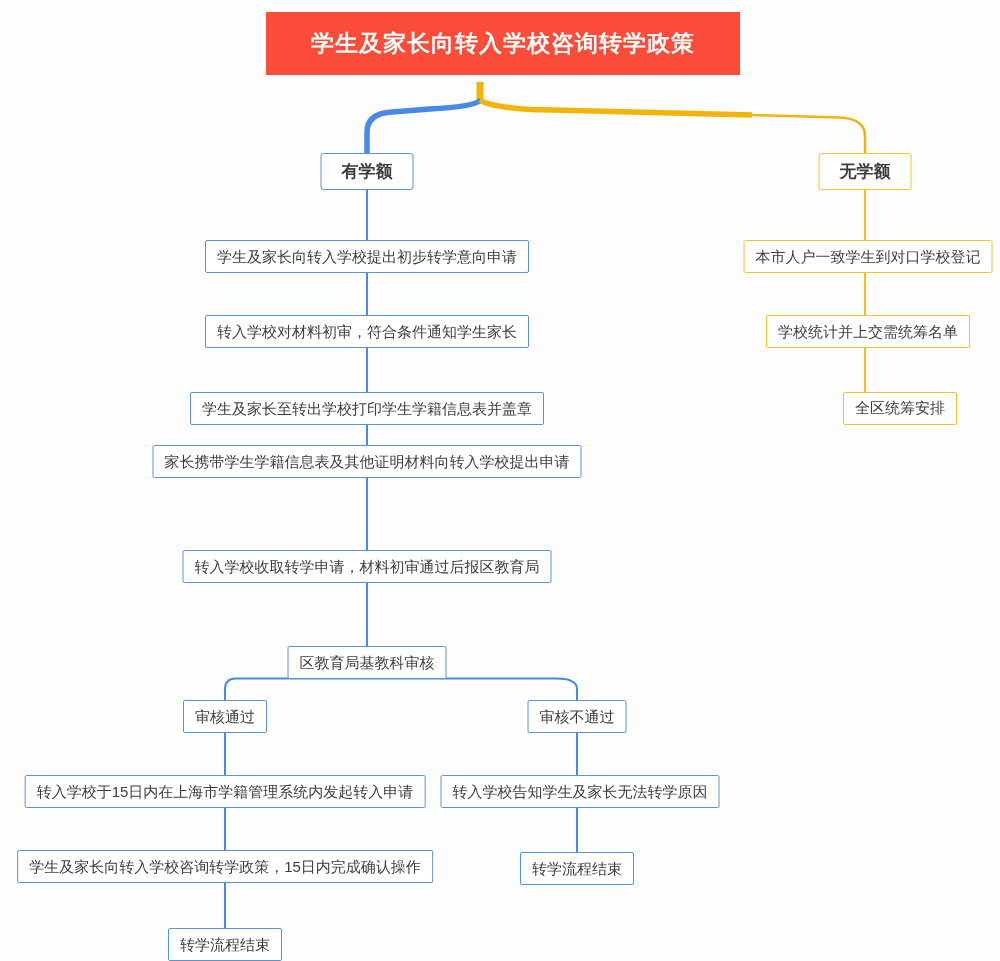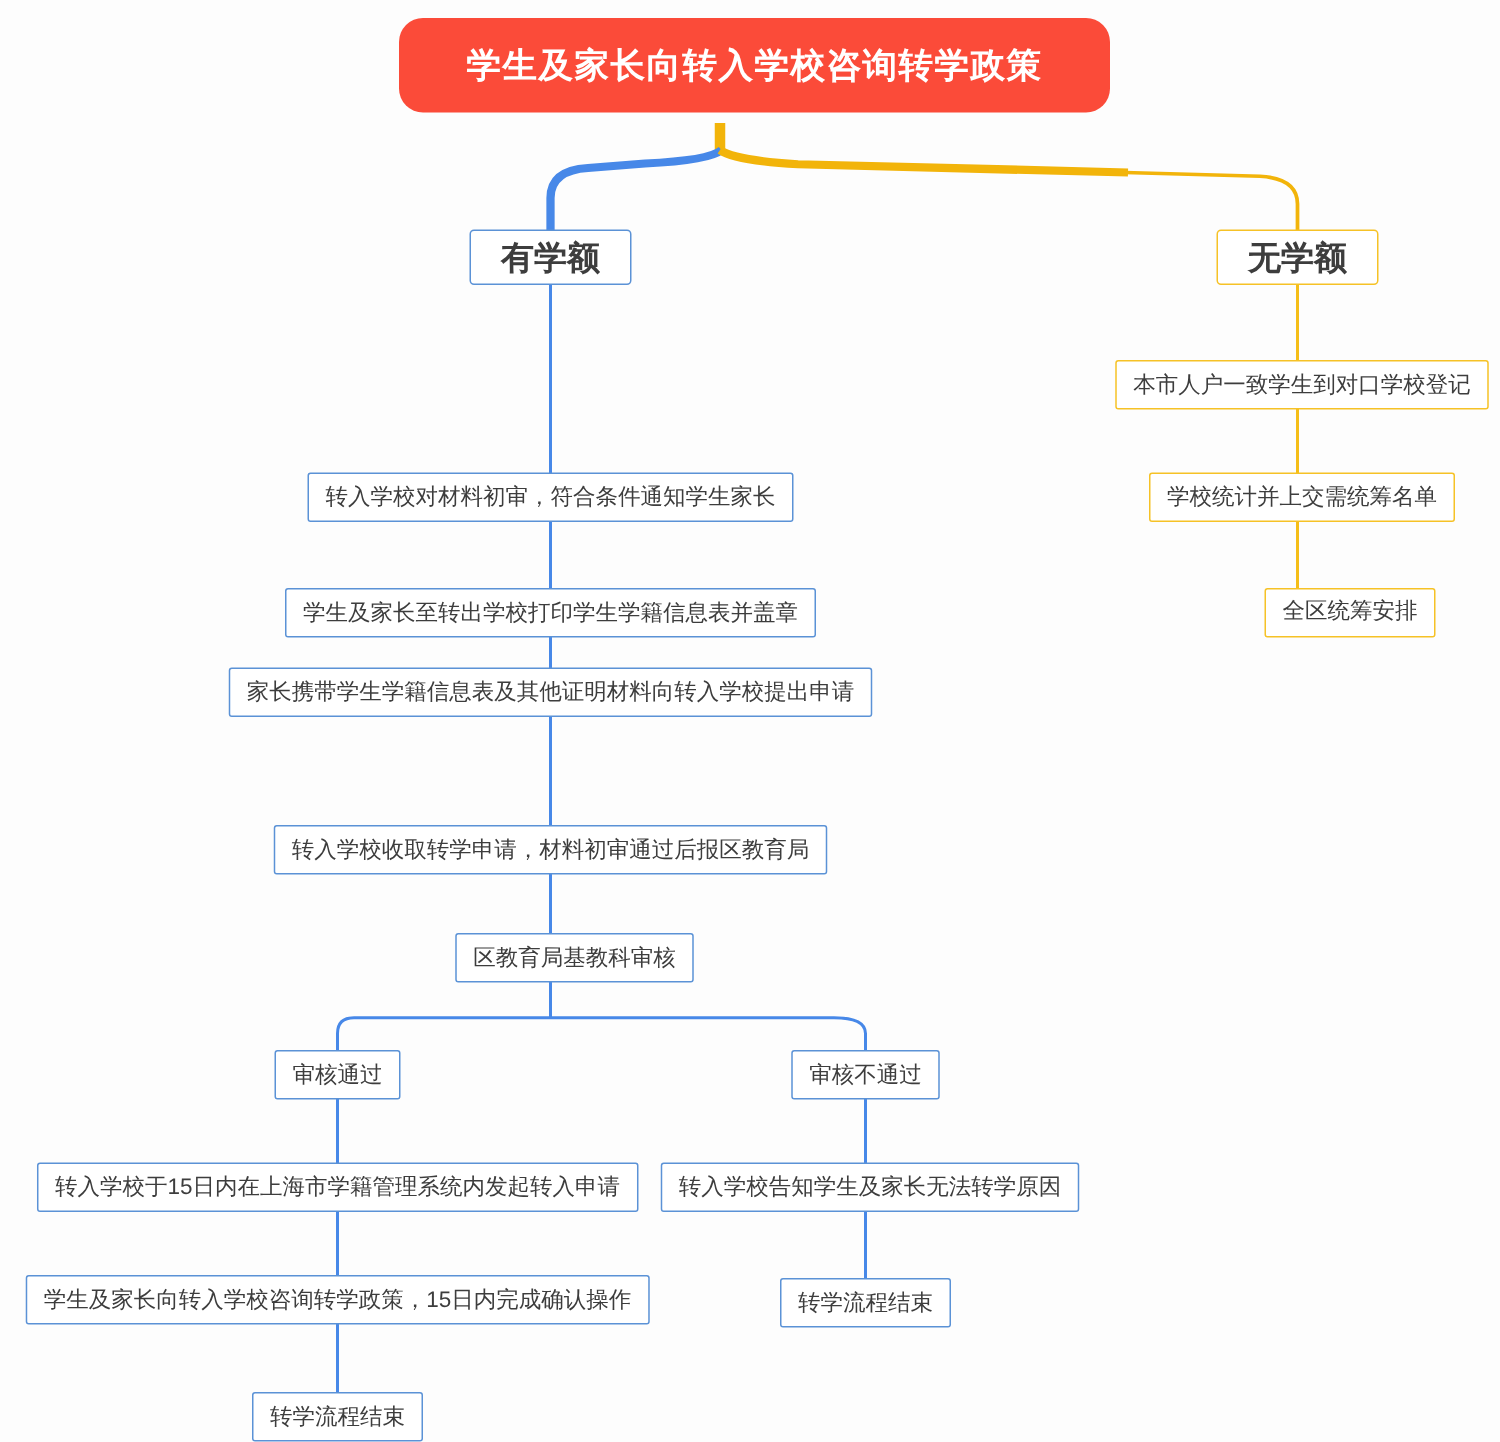--- a/index.html
+++ b/index.html
@@ -20,34 +20,34 @@
     color:#3d3d3d;
     font-size:15px;
     line-height:19px;
     padding:6px 11px;
     white-space:nowrap;
     border-radius:2px;
     box-sizing:border-box;
   }
   .node.yellow{border-color:#f6c226;}
   .node.branch-label{
-    font-size:22px;
+    font-size:17px;
     font-weight:bold;
     padding:8px 20px;
     border-radius:3px;
   }
   .node.title-node{
     background:#fb4b39;
     border:none;
     color:#ffffff;
     font-size:23px;
     font-weight:bold;
     letter-spacing:1px;
     padding:22px 45px;
-    border-radius:16px;
+    border-radius:0;
   }
 </style>
 </head>
 <body>
 
 <div class="canvas">
 
   <svg class="connectors" viewBox="0 0 1000 961" fill="none" xmlns="http://www.w3.org/2000/svg">
 
     <path d="M480 82 L480 101" stroke="#f2b40a" stroke-width="7"></path>
@@ -65,25 +65,26 @@
 
     <path d="M577 730 L577 855" stroke="#4788e8" stroke-width="2"></path>
 
     <path d="M865 190 L865 394" stroke="#f5be18" stroke-width="2"></path>
   </svg>
 
   <div class="node title-node" style="left:503px;top:12px;">学生及家长向转入学校咨询转学政策</div>
 
   <div class="node branch-label" style="left:367px;top:153px;">有学额</div>
 
+  <div class="node" style="left:367px;top:240px;">学生及家长向转入学校提出初步转学意向申请</div>
   <div class="node" style="left:367px;top:315px;">转入学校对材料初审，符合条件通知学生家长</div>
   <div class="node" style="left:367px;top:392px;">学生及家长至转出学校打印学生学籍信息表并盖章</div>
   <div class="node" style="left:367px;top:445px;">家长携带学生学籍信息表及其他证明材料向转入学校提出申请</div>
   <div class="node" style="left:367px;top:550px;">转入学校收取转学申请，材料初审通过后报区教育局</div>
-  <div class="node" style="left:367px;top:622px;margin-left:16px;">区教育局基教科审核</div>
+  <div class="node" style="left:367px;top:646px;">区教育局基教科审核</div>
 
   <div class="node" style="left:225px;top:700px;text-align:right;">审核通过</div>
   <div class="node" style="left:577px;top:700px;">审核不通过</div>
 
   <div class="node" style="left:225px;top:775px;">转入学校于15日内在上海市学籍管理系统内发起转入申请</div>
   <div class="node" style="left:225px;top:850px;">学生及家长向转入学校咨询转学政策，15日内完成确认操作</div>
   <div class="node" style="left:225px;top:928px;">转学流程结束</div>
 
   <div class="node" style="left:580px;top:775px;">转入学校告知学生及家长无法转学原因</div>
   <div class="node" style="left:577px;top:852px;">转学流程结束</div>

